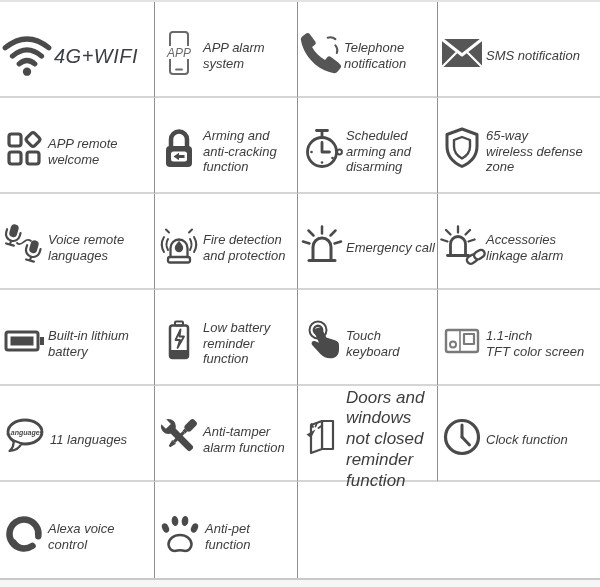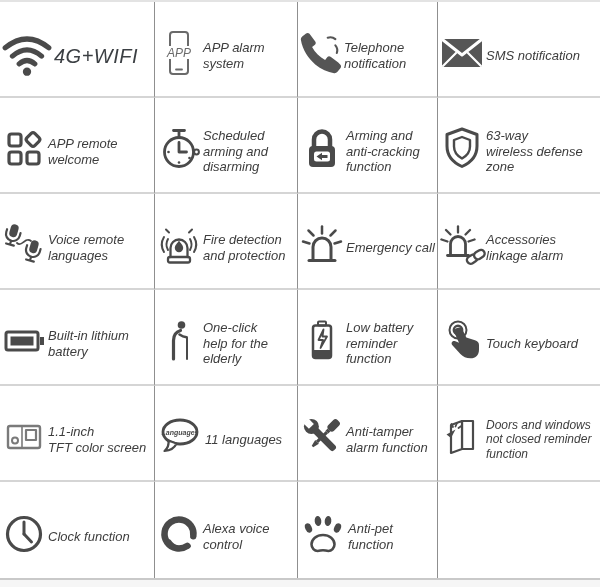--- a/index.html
+++ b/index.html
@@ -23,21 +23,21 @@
   }
   .cell:nth-child(4n){border-right:none;}
   .cell:nth-child(n+21){border-bottom:none;}
   .icon{height:50px;display:flex;align-items:center;justify-content:center;}
   .label{
     margin-top:5px;
     font-size:13px;color:#3d3d3d;
     text-align:left;white-space:pre-line;line-height:1.22;
   }
   .label.large{font-size:20px;color:#3b3f43;letter-spacing:0.5px;margin-top:7px;}
-  .label.small{font-size:12px;}
+  .label.small{font-size:17px;}
   .footer-strip{height:7px;background:#f6f6f6;}
   .icon svg{stroke-linecap:round;stroke-linejoin:round;}
 </style>
 </head>
 <body>
 
 <div class="grid">
 
   <div class="cell">
     <div class="icon">
@@ -88,20 +88,33 @@
   <div class="cell">
     <div class="icon">
       <svg width="48" height="48" viewBox="0 0 48 48" fill="none">
         <rect x="9" y="9" width="12" height="12" rx="2.5" stroke="#4a4a4a" stroke-width="3.2"></rect>
         <rect x="27.5" y="9" width="11" height="11" rx="2.5" stroke="#4a4a4a" stroke-width="3.2" transform="rotate(45 33 14.5)"></rect>
         <rect x="9" y="27" width="12" height="12" rx="2.5" stroke="#4a4a4a" stroke-width="3.2"></rect>
         <rect x="27" y="27" width="12" height="12" rx="2.5" stroke="#4a4a4a" stroke-width="3.2"></rect>
       </svg>
     </div>
     <div class="label">APP remote welcome</div>
+  </div>
+
+  <div class="cell">
+    <div class="icon">
+      <svg width="48" height="48" viewBox="0 0 48 48" fill="none">
+        <path d="M16 22 v-7.5 a8 8 0 0 1 16 0 V22" stroke="#4a4a4a" stroke-width="4.5"></path>
+        <rect x="11" y="21" width="26" height="21" rx="4" fill="#4a4a4a"></rect>
+        <rect x="16" y="26.5" width="16" height="10" rx="2.5" fill="#ffffff"></rect>
+        <path d="M18.5 31.5 l5.5 -3.8 v2.3 h5.5 v3 h-5.5 v2.3 z" fill="#4a4a4a"></path>
+      </svg>
+    </div>
+    <div class="label">Arming and
+anti-cracking function</div>
   </div>
 
   <div class="cell">
     <div class="icon">
       <svg width="48" height="48" viewBox="0 0 48 48" fill="none">
         <circle cx="24" cy="27" r="14.5" stroke="#4a4a4a" stroke-width="2.8"></circle>
         <path d="M18.5 5.5 h11 M24 6 v6" stroke="#4a4a4a" stroke-width="2.8"></path>
         <circle cx="41.5" cy="27" r="2.4" stroke="#4a4a4a" stroke-width="2"></circle>
         <path d="M24 27 V17.5 M24 27 H31.5" stroke="#4a4a4a" stroke-width="2.8"></path>
         <circle cx="24" cy="37.5" r="1.3" fill="#4a4a4a"></circle>
@@ -109,38 +122,25 @@
         <circle cx="34.5" cy="33" r="1.3" fill="#4a4a4a"></circle>
       </svg>
     </div>
     <div class="label">Scheduled
 arming and disarming</div>
   </div>
 
   <div class="cell">
     <div class="icon">
       <svg width="48" height="48" viewBox="0 0 48 48" fill="none">
-        <path d="M16 22 v-7.5 a8 8 0 0 1 16 0 V22" stroke="#4a4a4a" stroke-width="4.5"></path>
-        <rect x="11" y="21" width="26" height="21" rx="4" fill="#4a4a4a"></rect>
-        <rect x="16" y="26.5" width="16" height="10" rx="2.5" fill="#ffffff"></rect>
-        <path d="M18.5 31.5 l5.5 -3.8 v2.3 h5.5 v3 h-5.5 v2.3 z" fill="#4a4a4a"></path>
-      </svg>
-    </div>
-    <div class="label">Arming and
-anti-cracking function</div>
-  </div>
-
-  <div class="cell">
-    <div class="icon">
-      <svg width="48" height="48" viewBox="0 0 48 48" fill="none">
         <path d="M24 4 L39 9.5 V21 c0 9.5 -6 16.5 -15 20.5 C15 37.5 9 30.5 9 21 V9.5 Z" stroke="#4a4a4a" stroke-width="3"></path>
         <path d="M24 12 L32 15 v6.5 c0 5.5 -3.5 9.5 -8 12 c-4.5 -2.5 -8 -6.5 -8 -12 V15 Z" stroke="#4a4a4a" stroke-width="2.4"></path>
       </svg>
     </div>
-    <div class="label">63-way
+    <div class="label">65-way
 wireless defense zone</div>
   </div>
 
   <div class="cell">
     <div class="icon">
       <svg width="48" height="48" viewBox="0 0 48 48" fill="none">
         <g transform="rotate(16 13 13)">
           <rect x="9" y="3" width="8" height="13" rx="4" fill="#4a4a4a"></rect>
           <path d="M6 10 v3 a7 7 0 0 0 14 0 v-3" stroke="#4a4a4a" stroke-width="2.2"></path>
           <path d="M13 20 v3.5 M9 24 h8" stroke="#4a4a4a" stroke-width="2.2"></path>
@@ -212,32 +212,20 @@
       <svg width="48" height="48" viewBox="0 0 48 48" fill="none">
         <rect x="6" y="15" width="32" height="18" rx="2" stroke="#4a4a4a" stroke-width="3"></rect>
         <rect x="40" y="20" width="4" height="8" fill="#4a4a4a"></rect>
         <rect x="10.5" y="19.5" width="23" height="9" fill="#4a4a4a"></rect>
       </svg>
     </div>
     <div class="label">Built-in lithium battery</div>
   </div>
 
 
-  <div class="cell">
-    <div class="icon">
-      <svg width="48" height="48" viewBox="0 0 48 48" fill="none">
-        <circle cx="26.5" cy="8" r="3.8" fill="#4a4a4a"></circle>
-        <path d="M25.5 13.5 c-5 1.5 -7 5.5 -7 10 V42" stroke="#4a4a4a" stroke-width="3.2"></path>
-        <path d="M24.5 17.5 c3 2 5 2.5 7 2.8" stroke="#4a4a4a" stroke-width="2.6"></path>
-        <path d="M32 20.5 V42" stroke="#4a4a4a" stroke-width="2"></path>
-      </svg>
-    </div>
-    <div class="label">One-click
-help for the elderly</div>
-  </div>
 
   <div class="cell">
     <div class="icon">
       <svg width="48" height="48" viewBox="0 0 48 48" fill="none">
         <rect x="20" y="4.5" width="8" height="4" rx="1" stroke="#4a4a4a" stroke-width="2"></rect>
         <rect x="15" y="8.5" width="18" height="32.5" rx="2.5" stroke="#4a4a4a" stroke-width="2.5"></rect>
         <path d="M15 33 h18 v5.5 a2.5 2.5 0 0 1 -2.5 2.5 h-13 a2.5 2.5 0 0 1 -2.5 -2.5 z" fill="#4a4a4a"></path>
         <path d="M25.5 12.5 L20.5 23 h4.5 L22.5 31 L29 19.5 h-4.5 z" stroke="#4a4a4a" stroke-width="1.8"></path>
       </svg>
     </div>

